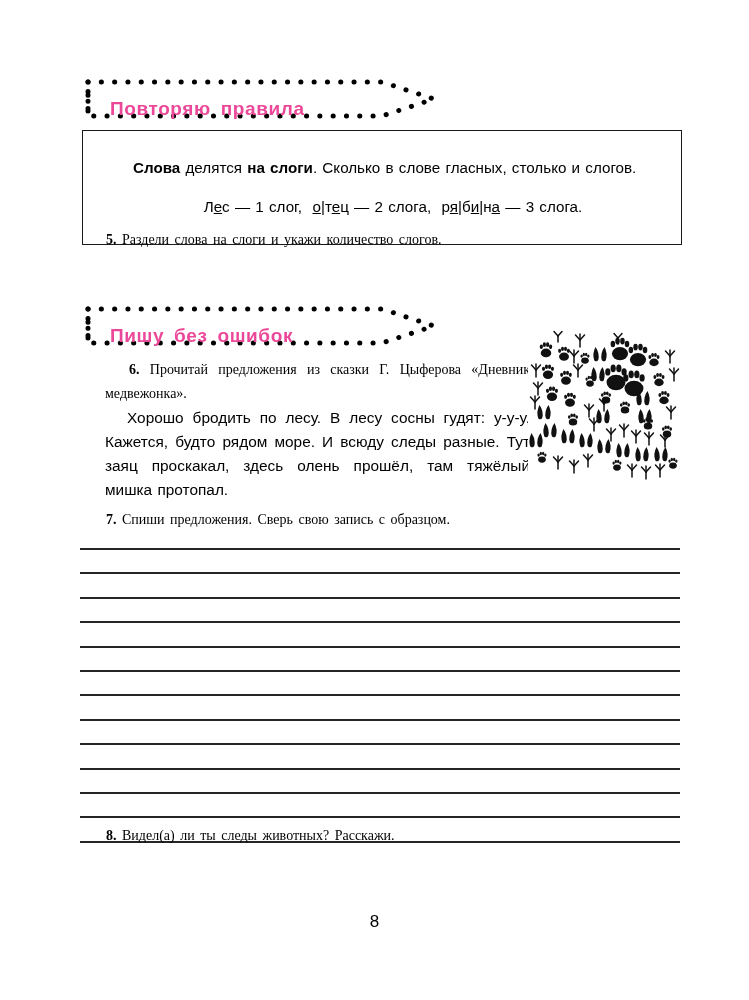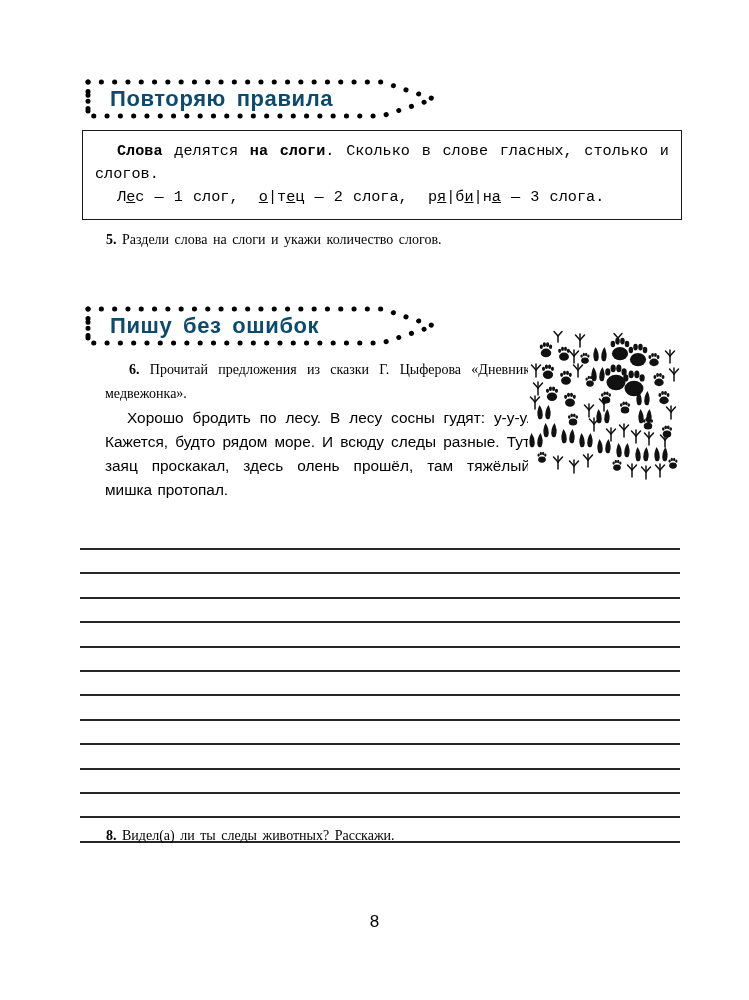--- a/index.html
+++ b/index.html
@@ -35,56 +35,56 @@
   }
   .banner svg {
     position: absolute;
     left: 0;
     top: 0;
     display: block;
   }
   .banner-label {
     position: absolute;
     left: 28px;
-    top: 0;
+    top: 10px;
     height: 46px;
     display: flex;
     align-items: center;
     font-family: "Liberation Sans", sans-serif;
     font-weight: bold;
-    font-size: 22px;
+    font-size: 19px;
     letter-spacing: 0.6px;
     word-spacing: 4px;
-    color: #0c4a6e;
+    color: #ec4899;
     white-space: nowrap;
   }
   #banner-rules { top: 76px; }
   #banner-spelling { top: 303px; }
 
   
   .rule-box {
     position: absolute;
     left: 82px;
     top: 130px;
     width: 600px;
     box-sizing: border-box;
     border: 1.4px solid #1a1a1a;
     padding: 9px 12px 10px 12px;
     background: #fff;
   }
   .rule-line {
-    font-family: Liberation Mono, monospace;
+    font-family: Liberation Sans, sans-serif;
     font-size: 15.2px;
     line-height: 23px;
     text-align: justify;
     word-spacing: 1px;
-    margin: 0;
+    margin: 16px;
   }
   .rule-line.p1 { text-indent: 22px; }
-  .rule-line.p2 { text-indent: 22px; text-align: left; }
+  .rule-line.p2 { text-indent: 22px; text-align: center; }
   .rule-line b { font-weight: bold; }
   .uline { text-decoration: underline; text-underline-offset: 1px; }
   .nowrapseg { white-space: nowrap; }
 
   
   .exercise {
     position: absolute;
     left: 82px;
     width: 600px;
   }
@@ -565,20 +565,23 @@
           <ellipse cx="0" cy="8" rx="8.5" ry="7"></ellipse>
           <ellipse cx="-7.5" cy="-2" rx="2.6" ry="3.6"></ellipse>
           <ellipse cx="-2.6" cy="-5.4" rx="2.6" ry="3.8"></ellipse>
           <ellipse cx="2.6" cy="-5.4" rx="2.6" ry="3.8"></ellipse>
           <ellipse cx="7.4" cy="-2" rx="2.6" ry="3.6"></ellipse>
         </g>
       </g>
     </svg>
   </div>
 
+  <div class="exercise" id="ex7">
+    <p class="ex-head"><span class="num">7.</span> <span>Спиши предложения. Сверь свою запись с образцом.</span></p>
+  </div>
 
   <div class="writing-lines">
     <div class="wline"></div>
     <div class="wline"></div>
     <div class="wline"></div>
     <div class="wline"></div>
     <div class="wline"></div>
     <div class="wline"></div>
     <div class="wline"></div>
     <div class="wline"></div>

